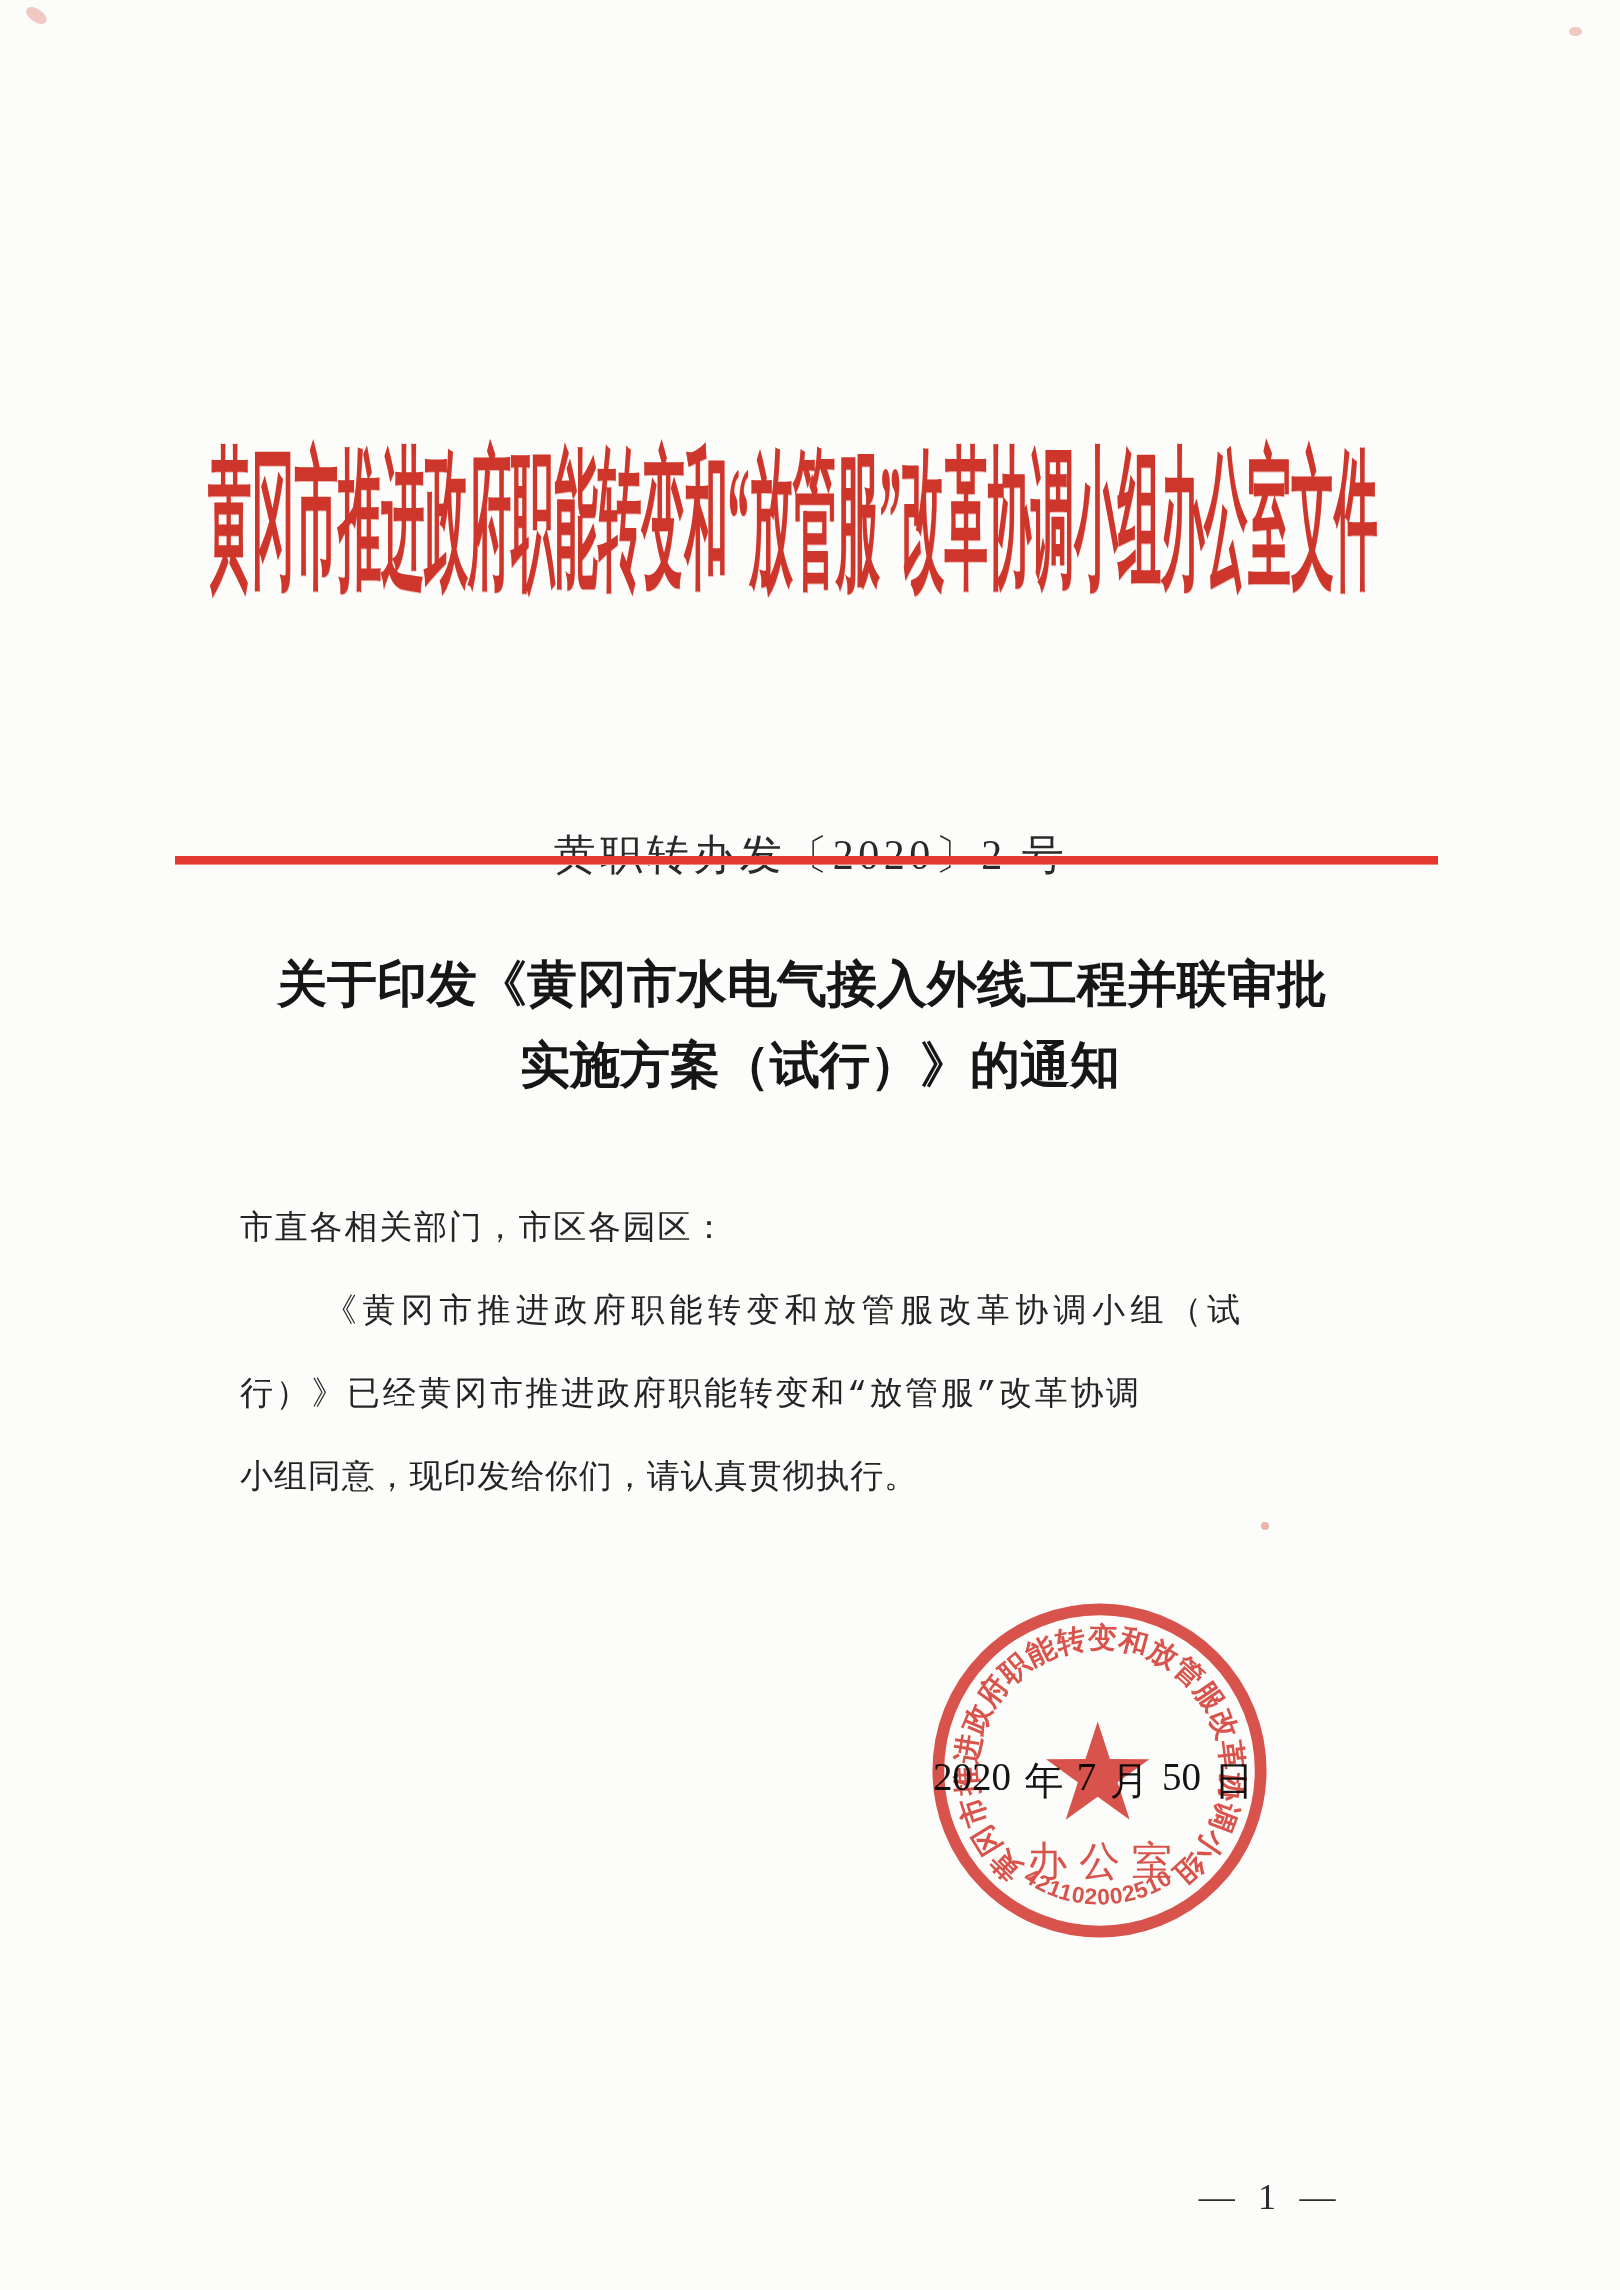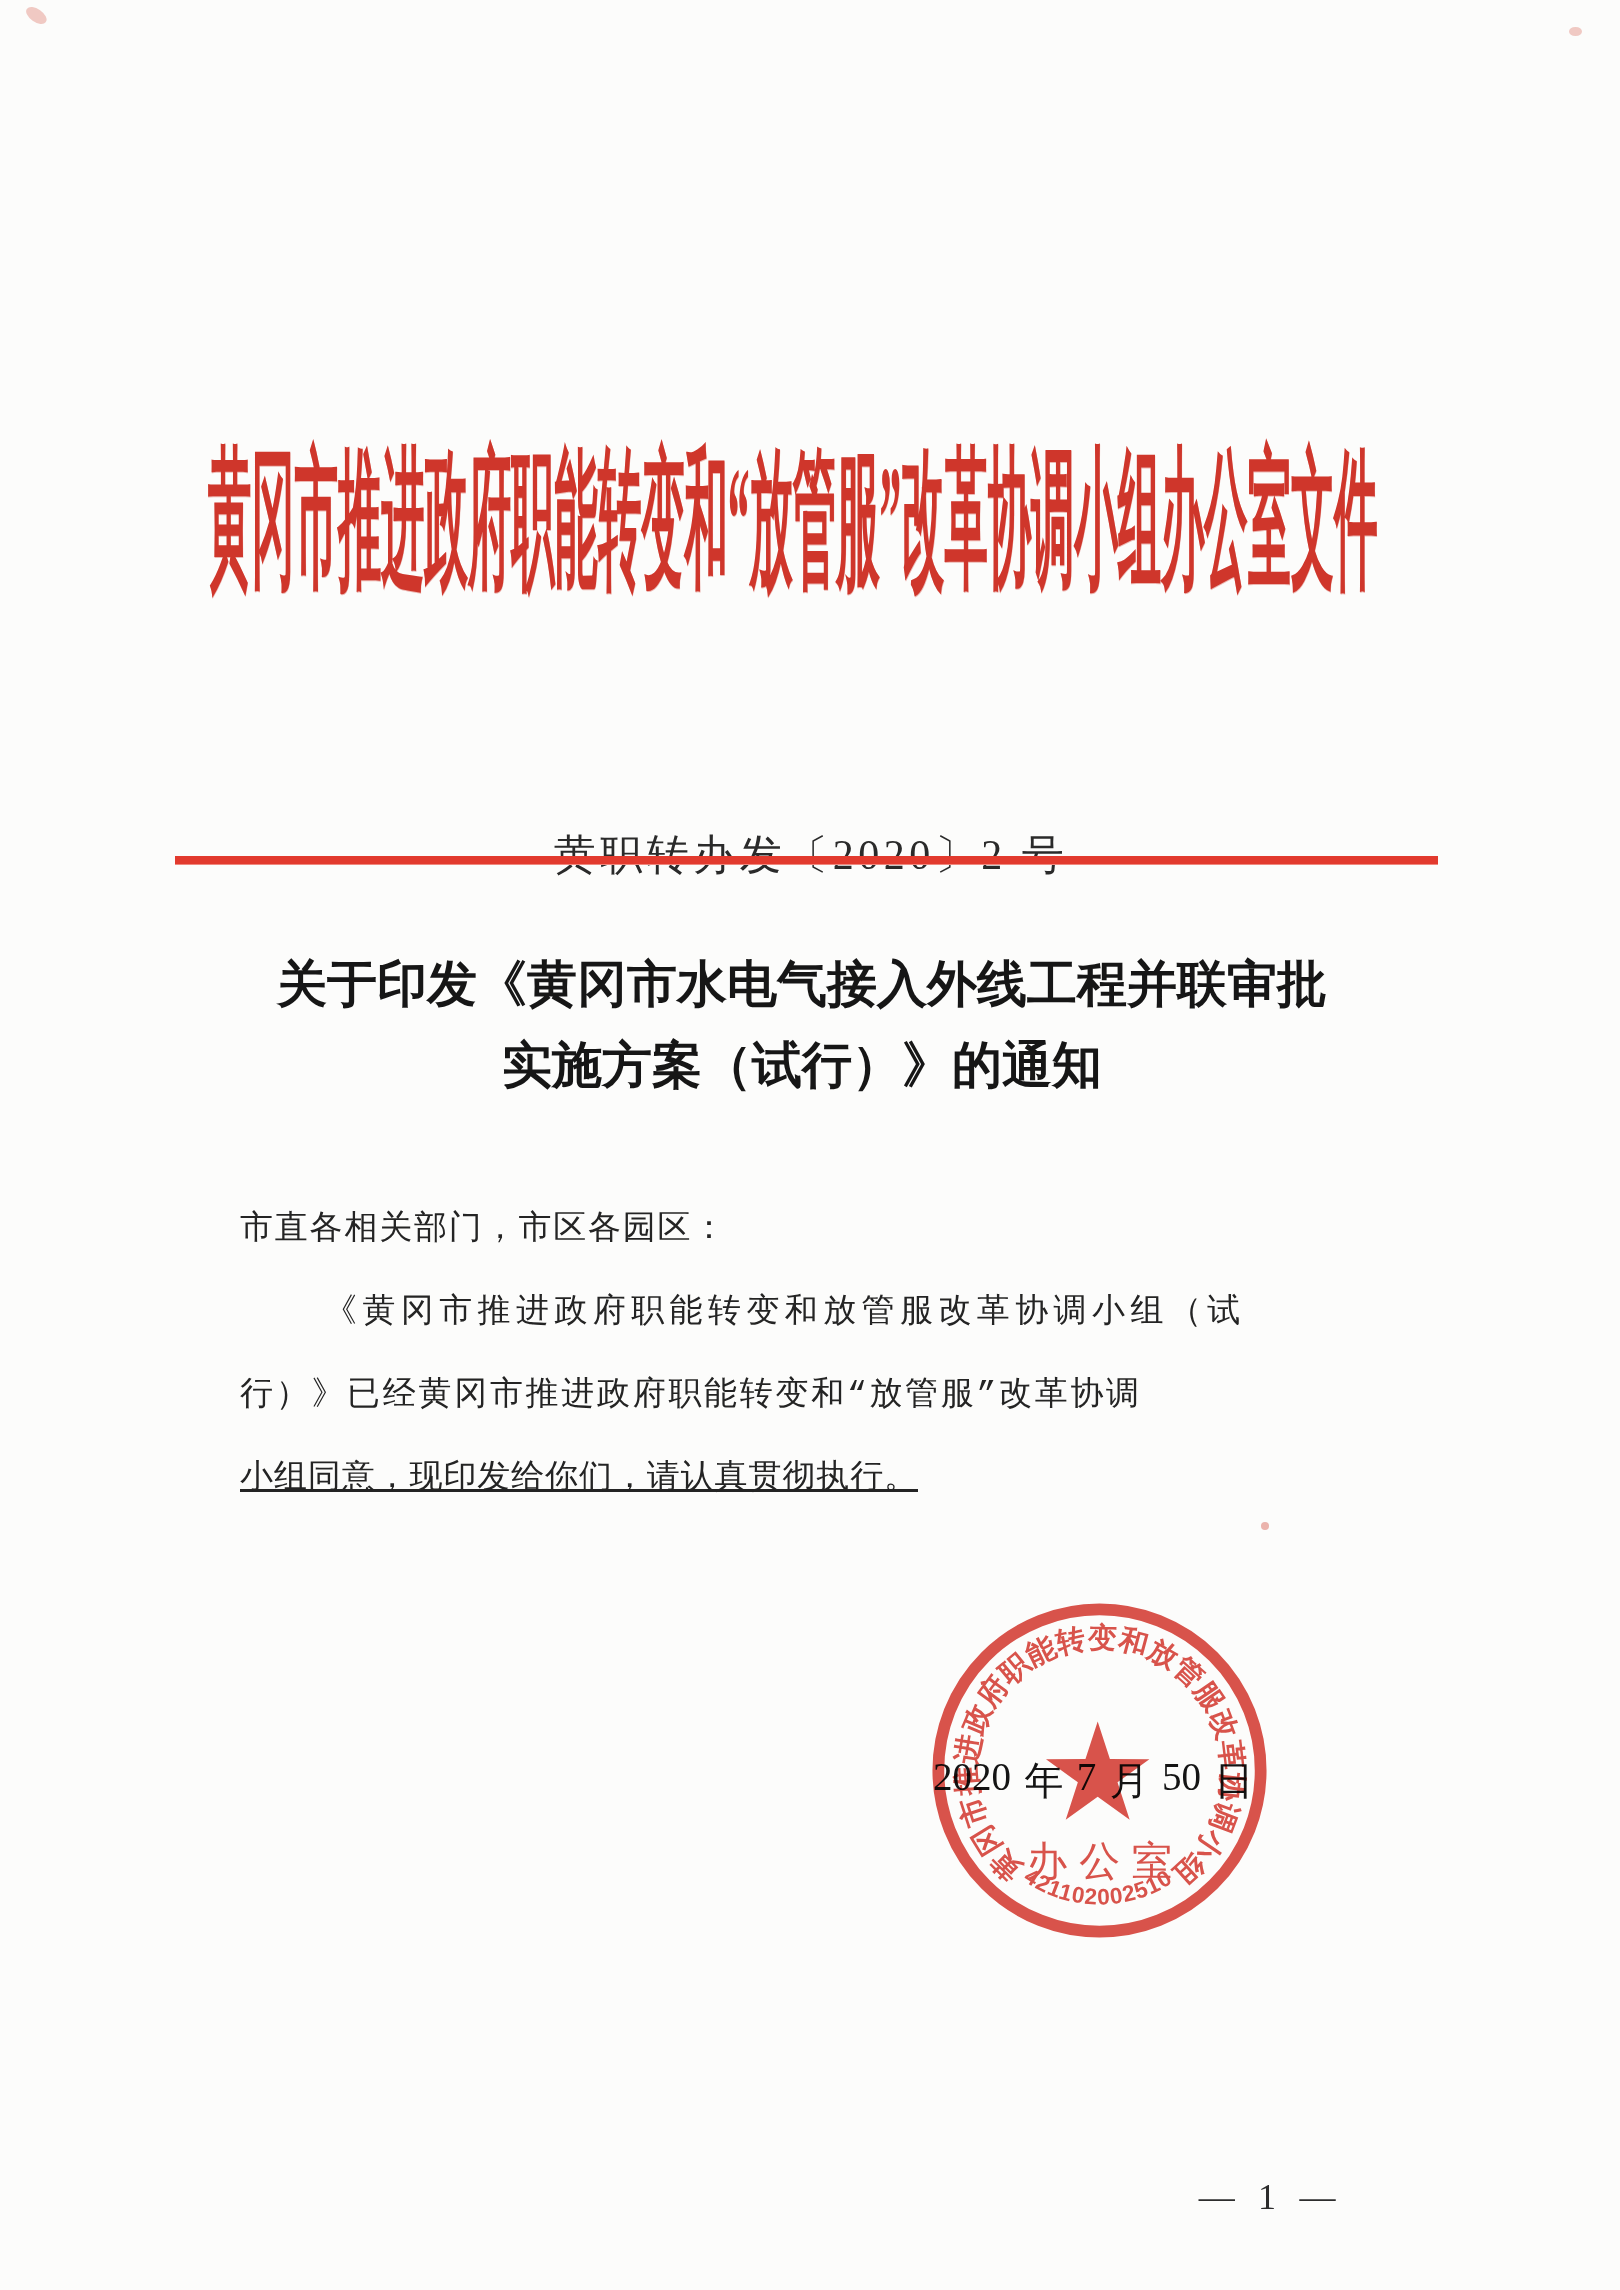--- a/index.html
+++ b/index.html
@@ -52,32 +52,32 @@
   .title-line {
     left: 802px;
     transform: translateX(-50%);
     font-size: 50px;
     font-weight: 700;
     color: #161616;
     white-space: nowrap;
     letter-spacing: 0px;
   }
   .title-line1 { top: 951px; }
-  .title-line2 { top: 1032px; }
+  .title-line2 { top: 1032px; margin-left: 18px; }
 
   
   .body-line {
     font-size: 33px;
     color: #242424;
     white-space: nowrap;
   }
   .salutation { left: 240px; top: 1205px; letter-spacing: 1.8px; }
   .pline0 { left: 324px; top: 1288px; letter-spacing: 5.4px; }
   .pline1 { left: 240px; top: 1371px; letter-spacing: 2.7px; font-family: Liberation Mono, monospace; }
-  .pline2 { left: 240px; top: 1454px; letter-spacing: 0.9px; text-decoration: underline; }
+  .pline2 { left: 240px; top: 1454px; letter-spacing: 0.9px; }
 
   
   .date-row {
     left: 933px; top: 1754px;
     display: flex;
     gap: 13.4px;
     font-size: 39px;
     color: #141414;
     z-index: 5;
   }

